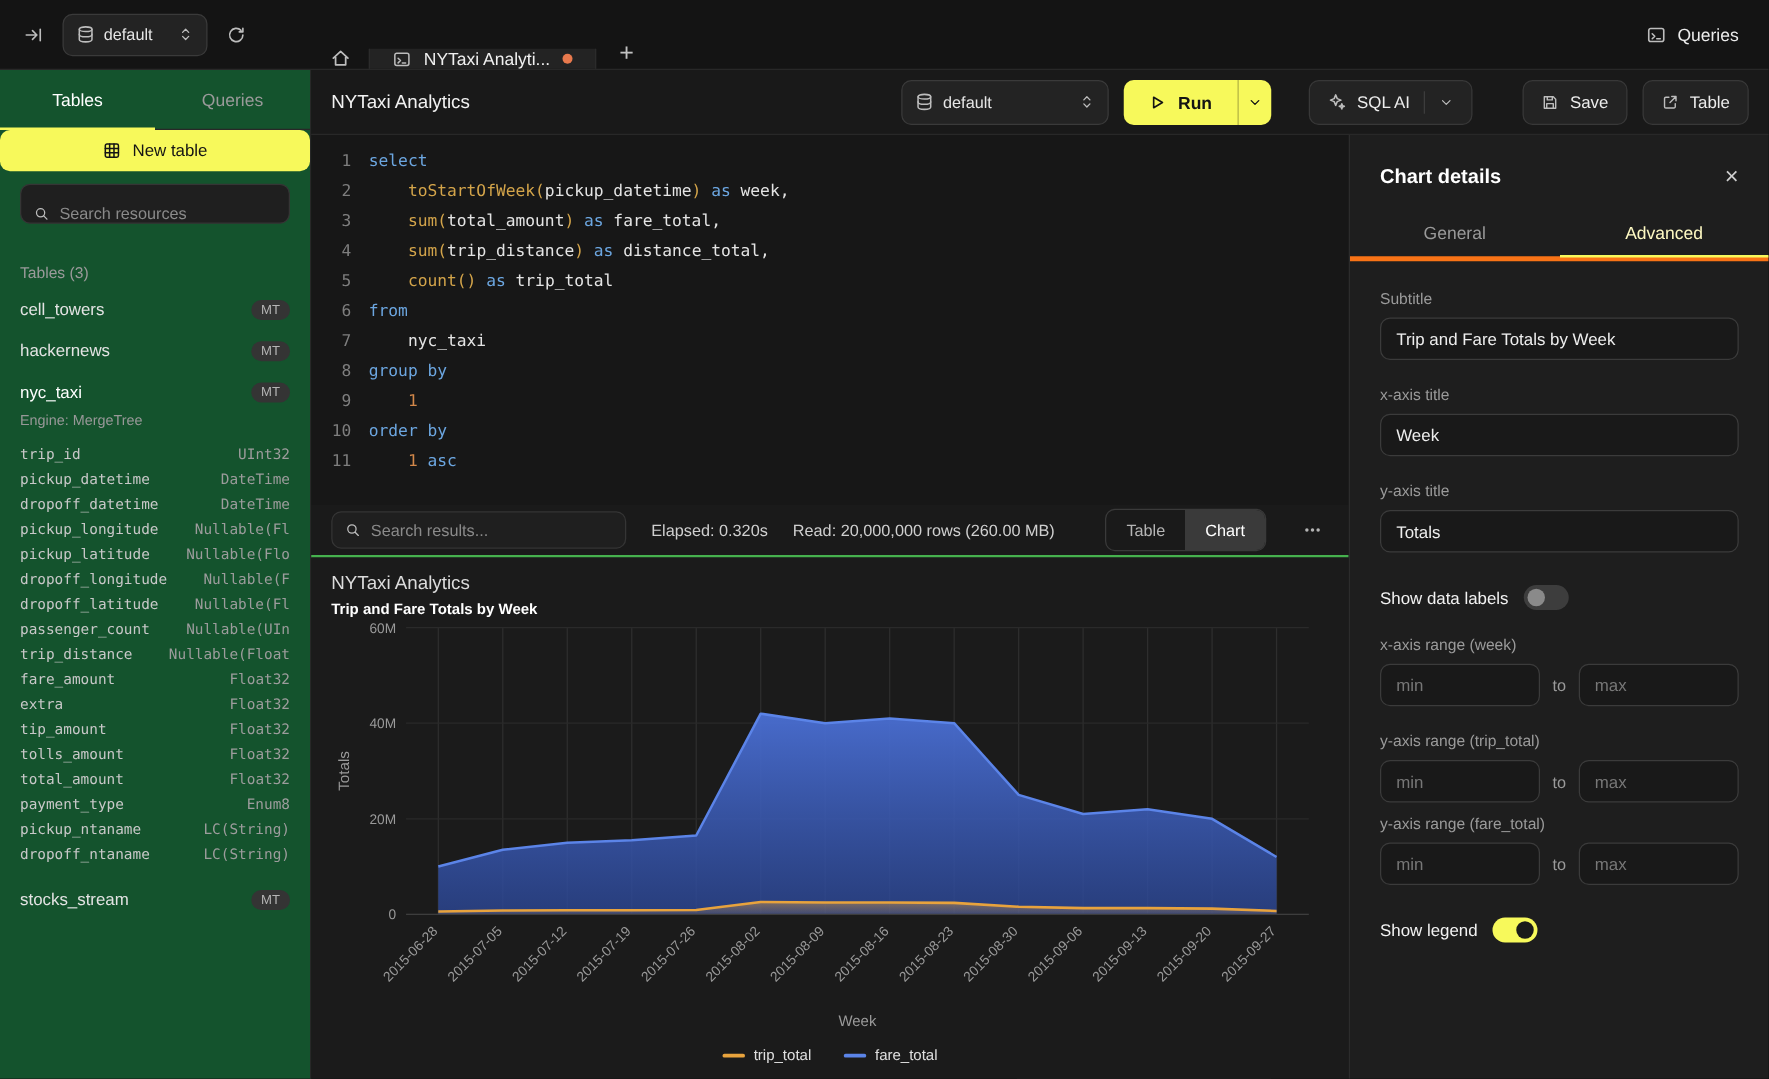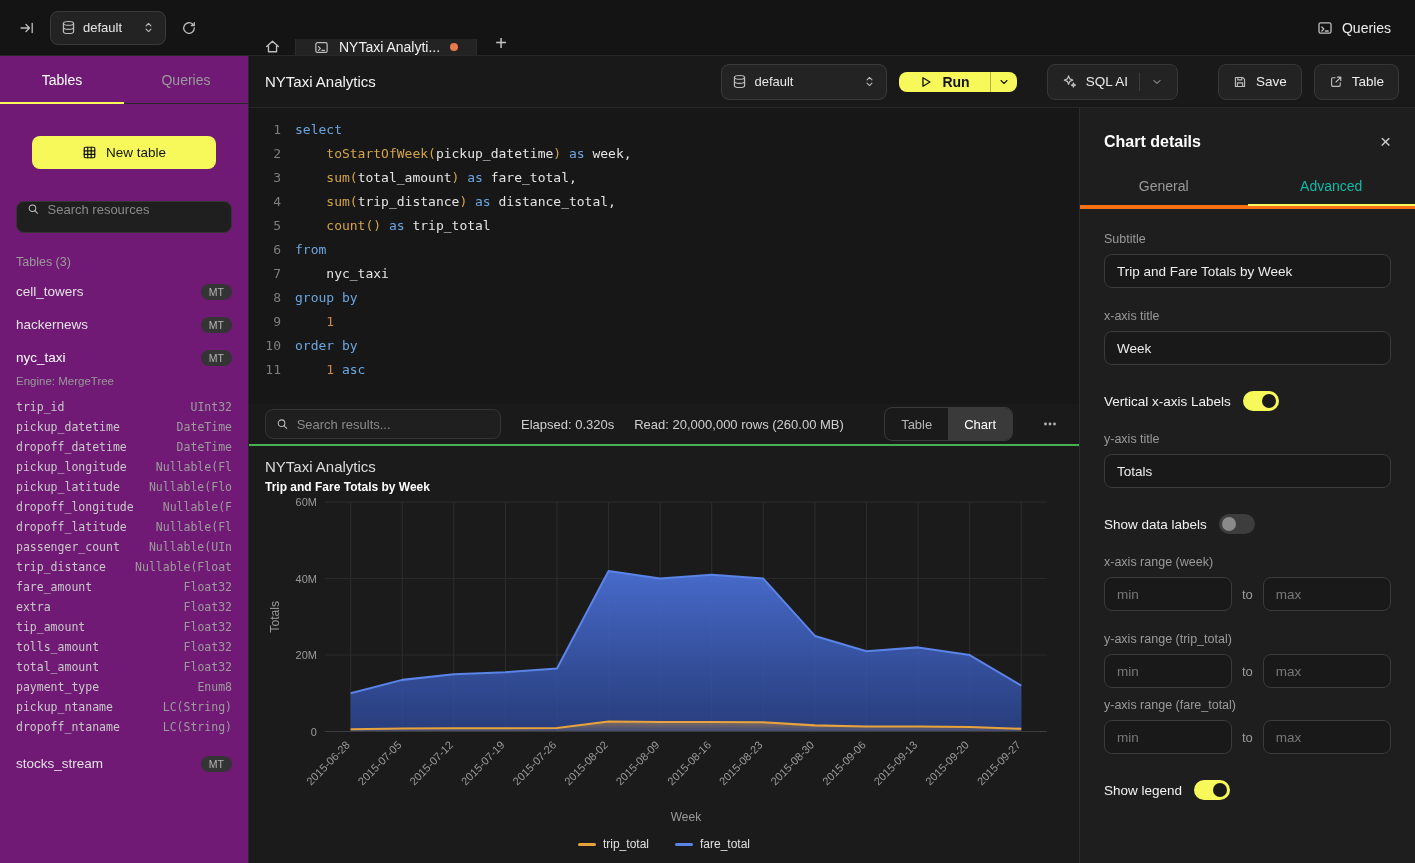--- a/index.html
+++ b/index.html
@@ -20,54 +20,54 @@
   .home-btn{width:46px;display:flex;align-items:center;justify-content:center;cursor:pointer}
   .tab{display:flex;align-items:center;gap:10px;background:#232323;padding:0 18px;font-size:14px;color:#f0f0f0;border-left:1px solid #2b2b2b;border-right:1px solid #2b2b2b;cursor:pointer;max-width:205px}
   .tab-label{white-space:nowrap;overflow:hidden}
   .dot{width:8px;height:8px;border-radius:50%;background:#e8794d;flex:none}
   .plus-btn{width:48px;font-size:20px;color:#c2c2c2;display:flex;align-items:center;justify-content:center;cursor:pointer}
   .tb-right{margin-left:auto;display:flex;align-items:center;padding-right:24px}
   .queries-btn{display:flex;align-items:center;gap:9px;color:#ececec;font-size:14px;background:none;border:none;cursor:pointer}
 
   
   .body{flex:1;display:flex;min-height:0}
-  .sidebar{width:249px;flex:none;background:#701a75;border-right:1px solid #282828;display:flex;flex-direction:column;min-height:0}
+  .sidebar{width:249px;flex:none;background:#14532d;border-right:1px solid #282828;display:flex;flex-direction:column;min-height:0}
   .main{flex:1;display:flex;flex-direction:column;min-width:0}
   .main-body{flex:1;display:flex;min-height:0}
   .left-col{flex:1;display:flex;flex-direction:column;min-width:0}
 
   
   .side-tabs{display:flex;flex:none;border-bottom:1px solid #282828;height:48px}
   .side-tab{flex:1;display:flex;align-items:center;justify-content:center;color:#9a9a9a;font-size:14px;cursor:pointer;position:relative}
   .side-tab.active{color:#fff}
   .side-tab.active::after{content:"";position:absolute;left:0;right:0;bottom:-1px;height:2px;background:#f7f95b}
-  .new-table{margin:32px;height:33px;flex:none;background:#f7f95b;color:#141414;border:none;border-radius:8px;display:flex;align-items:center;justify-content:center;gap:9px;font-size:13.5px;cursor:pointer}
+  .new-table{margin:0;height:33px;flex:none;background:#f7f95b;color:#141414;border:none;border-radius:8px;display:flex;align-items:center;justify-content:center;gap:9px;font-size:13.5px;cursor:pointer}
   .new-table .ico{stroke:#141414}
-  .search{margin:0 16px;height:32px;flex:none;background:#1f1f1f;border:1px solid #353535;border-radius:8px;display:flex;align-items:flex-start;gap:8px;padding:0 10px}
+  .search{margin:10px 16px;height:32px;flex:none;background:#1f1f1f;border:1px solid #353535;border-radius:8px;display:flex;align-items:flex-end;gap:8px;padding:0 10px}
   .search input{background:none;border:none;outline:none;color:#ddd;font-size:13px;width:100%;font-family:inherit}
   .search input::placeholder{color:#8a8a8a}
   .section-label{margin:22px 16px 6px;color:#9a9a9a;font-size:12.5px;flex:none}
   .tables{flex:1;overflow:hidden;padding:0 16px}
   .table-row{height:33px;display:flex;align-items:center;justify-content:space-between;cursor:pointer}
   .table-row.last{margin-top:10px}
   .t-name{font-size:13.5px;color:#e3e3e3}
   .table-row.expanded .t-name{color:#fff}
   .badge{background:#343434;color:#b5b5b5;font-size:10.5px;padding:2px 8px;border-radius:9px}
   .engine{color:#989898;font-size:11.5px;margin:1px 0 10px}
   .cols{font-family:"DejaVu Sans Mono",monospace;font-size:11.5px;margin-bottom:10px}
   .col-row{display:flex;justify-content:space-between;height:20px;align-items:center;white-space:nowrap}
   .c-name{color:#c8c8c8}
   .c-type{color:#9c9c9c}
 
   
   .main-header{height:52px;flex:none;display:flex;align-items:center;padding:0 16px;background:#191919;border-bottom:1px solid #282828}
   .query-title{font-size:15px;color:#f2f2f2}
   .header-controls{margin-left:auto;display:flex;align-items:center;gap:12px}
   .hd-select{width:166px;height:36px;justify-content:space-between}
-  .run-btn{display:flex;align-items:stretch;background:#f7f95b;border:none;border-radius:8px;overflow:hidden;height:20px;color:#141414;cursor:pointer;padding:0}
+  .run-btn{display:flex;align-items:stretch;background:#f7f95b;border:none;border-radius:8px;overflow:hidden;height:36px;color:#141414;cursor:pointer;padding:0}
   .run-main{display:flex;align-items:center;gap:9px;padding:0 20px;font-weight:bold;font-size:14px;font-family:inherit}
   .run-main .ico,.run-caret .ico{stroke:#141414;stroke-width:1.5}
   .run-caret{display:flex;align-items:center;padding:0 7px;border-left:1px solid rgba(0,0,0,.28)}
   .btn-dark{display:flex;align-items:center;gap:9px;background:#232323;border:1px solid #383838;border-radius:8px;height:36px;padding:0 14px;color:#ececec;font-size:13.5px;cursor:pointer;font-family:inherit}
   .sqlai-btn{margin-left:18px}
   .save-btn{margin-left:28px}
   .inner-sep{width:1px;align-self:stretch;background:#3c3c3c;margin:8px 2px}
 
   
   .editor{height:296px;flex:none;display:flex;background:#171717;padding-top:10px;overflow:hidden}
@@ -102,21 +102,21 @@
   .legend-item{display:flex;align-items:center;cursor:pointer}
   .legend-swatch{display:inline-block;width:18px;height:3px;border-radius:2px;margin-right:7px}
 
   
   .panel{width:336px;flex:none;background:#1e1e1e;border-left:1px solid #2c2c2c;display:flex;flex-direction:column;overflow:hidden}
   .panel-header{display:flex;align-items:center;justify-content:space-between;padding:24px 24px 16px;flex:none}
   .panel-title{font-size:16px;font-weight:bold;color:#fff}
   .close-btn{color:#cfcfcf;font-size:19px;background:none;border:none;cursor:pointer;line-height:1}
   .panel-tabs{display:flex;border-bottom:4px solid #f97316;flex:none}
   .panel-tab{flex:1;height:38px;display:flex;align-items:center;justify-content:center;color:#9a9a9a;font-size:14px;position:relative;cursor:pointer}
-  .panel-tab.active{color:#14b8a6}
+  .panel-tab.active{color:#fef9c3}
   .panel-tab.active::after{content:"";position:absolute;left:0;right:0;bottom:-1px;height:2px;background:#f7f95b}
   .panel-form{padding:2px 24px 20px;overflow:hidden;flex:1}
   .f-label{color:#9a9a9a;font-size:12.5px;margin:21px 0 8px}
   .f-label.tight{margin-top:10px}
   .f-input{width:100%;height:34px;background:#191919;border:1px solid #3b3b3b;border-radius:8px;color:#eee;font-size:13.5px;padding:0 12px;outline:none;font-family:inherit}
   .f-input::placeholder{color:#777}
   .toggle-row{display:flex;align-items:center;gap:12px;margin-top:26px;color:#f2f2f2;font-size:13.5px}
   .toggle{width:36px;height:20px;border-radius:10px;position:relative;cursor:pointer;flex:none;border:none}
   .toggle.on{background:#f7f95b}
   .toggle.on::after{content:"";position:absolute;right:3px;top:3px;width:14px;height:14px;border-radius:50%;background:#1a1a1a}
@@ -495,24 +495,20 @@
               <div class="panel-tab active">Advanced</div>
             </div>
           <div class="panel-form">
 
             <div class="f-label">Subtitle</div>
             <input class="f-input" value="Trip and Fare Totals by Week" style="">
 
             <div class="f-label">x-axis title</div>
             <input class="f-input" value="Week" style="">
 
-            <div class="toggle-row">
-              <span>Vertical x-axis Labels</span>
-              <button class="toggle on"></button>
-            </div>
 
             <div class="f-label">y-axis title</div>
             <input class="f-input" value="Totals" style="">
 
             <div class="toggle-row">
               <span>Show data labels</span>
               <button class="toggle off"></button>
             </div>
 
             <div class="f-label">x-axis range (week)</div>

